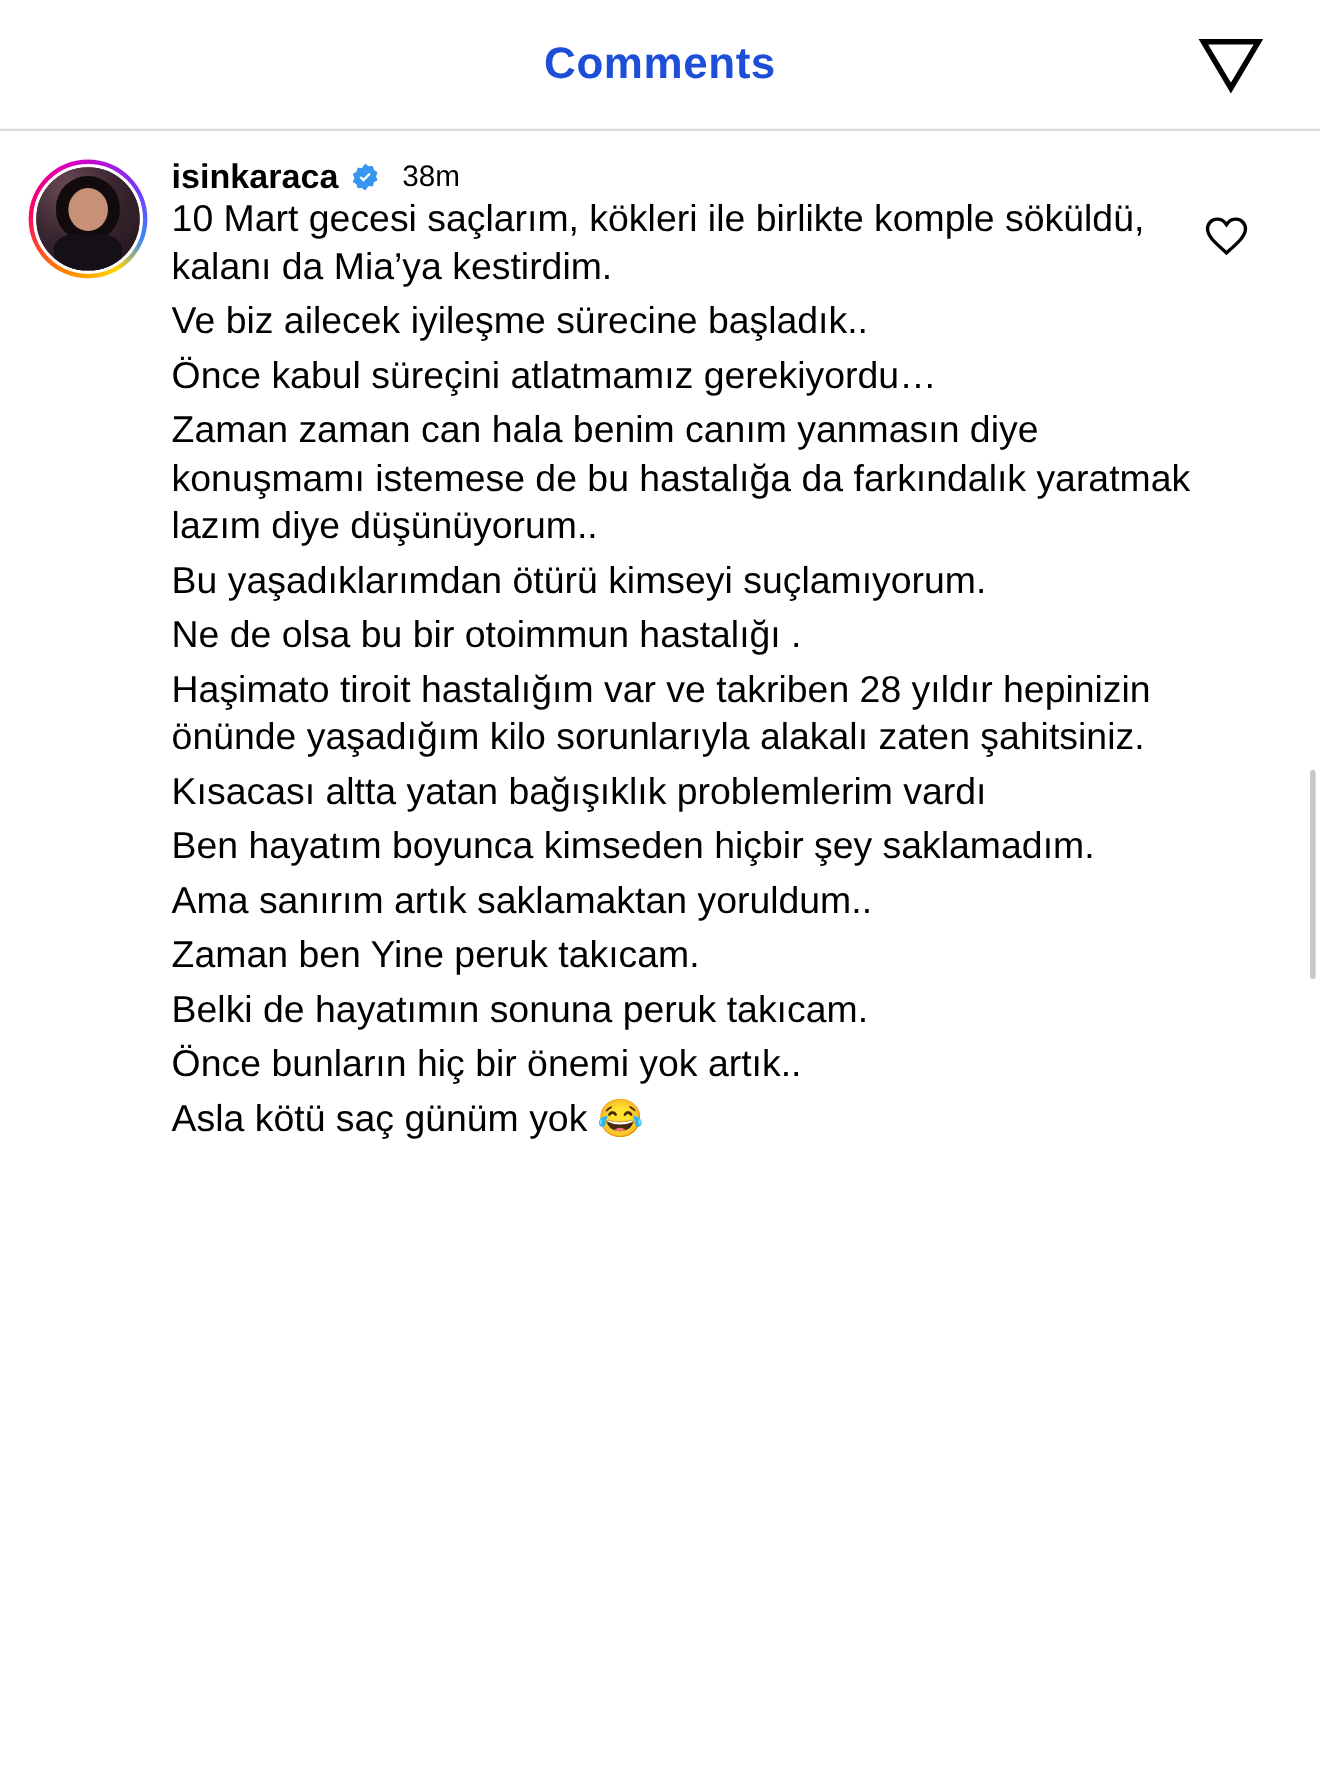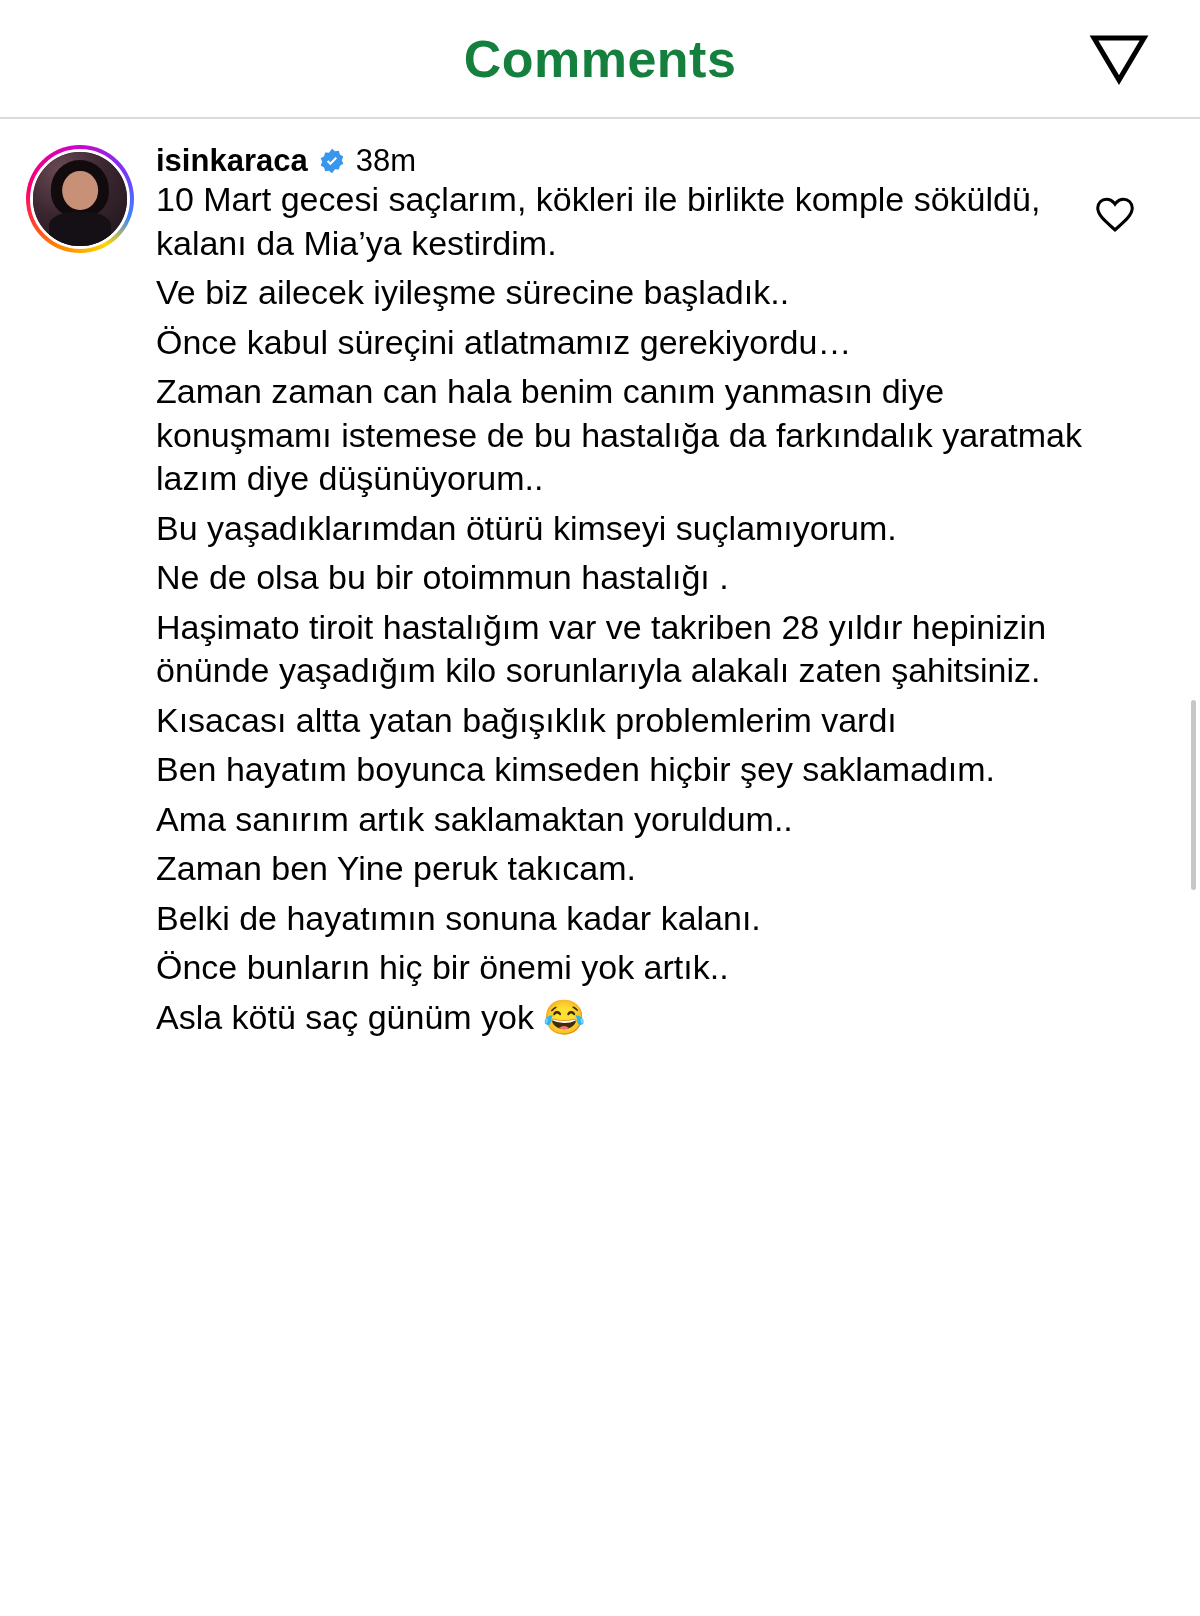--- a/index.html
+++ b/index.html
@@ -19,24 +19,24 @@
   
   .header {
     position: relative;
     height: 117px;
     border-bottom: 2px solid #dbdbdb;
     display: flex;
     align-items: center;
     justify-content: center;
   }
   .header-title {
-    font-size: 52px;
+    font-size: 40px;
     font-weight: bold;
     letter-spacing: 0.5px;
-    color: #15803d;
+    color: #1d4ed8;
   }
   .share-icon {
     position: absolute;
     right: 50px;
     top: 50%;
     transform: translateY(-50%);
     width: 62px;
     height: 62px;
     display: flex;
     align-items: center;
@@ -127,22 +127,23 @@
     color: #000;
   }
   .verified {
     width: 28px;
     height: 28px;
     display: inline-flex;
     align-items: center;
     justify-content: center;
   }
   .timestamp {
-    font-size: 31px;
+    font-size: 27px;
     color: #000;
+    margin-left: 10px;
   }
   .comment-text p {
     margin: 0 0 6px 0;
     font-size: 34px;
     line-height: 1.28;
     color: #000;
     font-weight: 400;
   }
   .like-icon {
     position: absolute;
@@ -203,21 +204,21 @@
       <p>Ve biz  ailecek iyileşme sürecine başladık..</p>
       <p>Önce kabul süreçini atlatmamız gerekiyordu…</p>
       <p>Zaman zaman can hala benim canım yanmasın diye konuşmamı istemese de bu hastalığa da farkındalık yaratmak lazım diye düşünüyorum..</p>
       <p>Bu yaşadıklarımdan ötürü kimseyi suçlamıyorum.</p>
       <p>Ne de olsa bu bir otoimmun hastalığı .</p>
       <p>Haşimato tiroit hastalığım var ve takriben 28 yıldır hepinizin önünde yaşadığım kilo sorunlarıyla alakalı zaten şahitsiniz.</p>
       <p>Kısacası altta yatan bağışıklık problemlerim vardı</p>
       <p>Ben hayatım boyunca kimseden hiçbir şey saklamadım.</p>
       <p>Ama sanırım artık saklamaktan yoruldum..</p>
       <p>Zaman ben Yine peruk takıcam.</p>
-      <p>Belki de hayatımın sonuna kadar kalanı.</p>
+      <p>Belki de hayatımın sonuna peruk takıcam.</p>
       <p>Önce bunların hiç bir önemi yok artık..</p>
       <p>Asla kötü saç günüm yok 😂</p>
     </div>
   </div>
 
   <div class="like-icon">
     <svg width="46" height="46" viewBox="0 0 24 24" aria-hidden="true">
       <path d="M12 20.3l-1.1-1C6 14.9 3 12.2 3 8.9 3 6.3 5 4.3 7.6 4.3c1.5 0 2.9.7 3.8 1.8l.6.8.6-.8c.9-1.1 2.3-1.8 3.8-1.8C19 4.3 21 6.3 21 8.9c0 3.3-3 6-7.9 10.4z" fill="none" stroke="#000" stroke-width="1.6"></path>
     </svg>
   </div>

